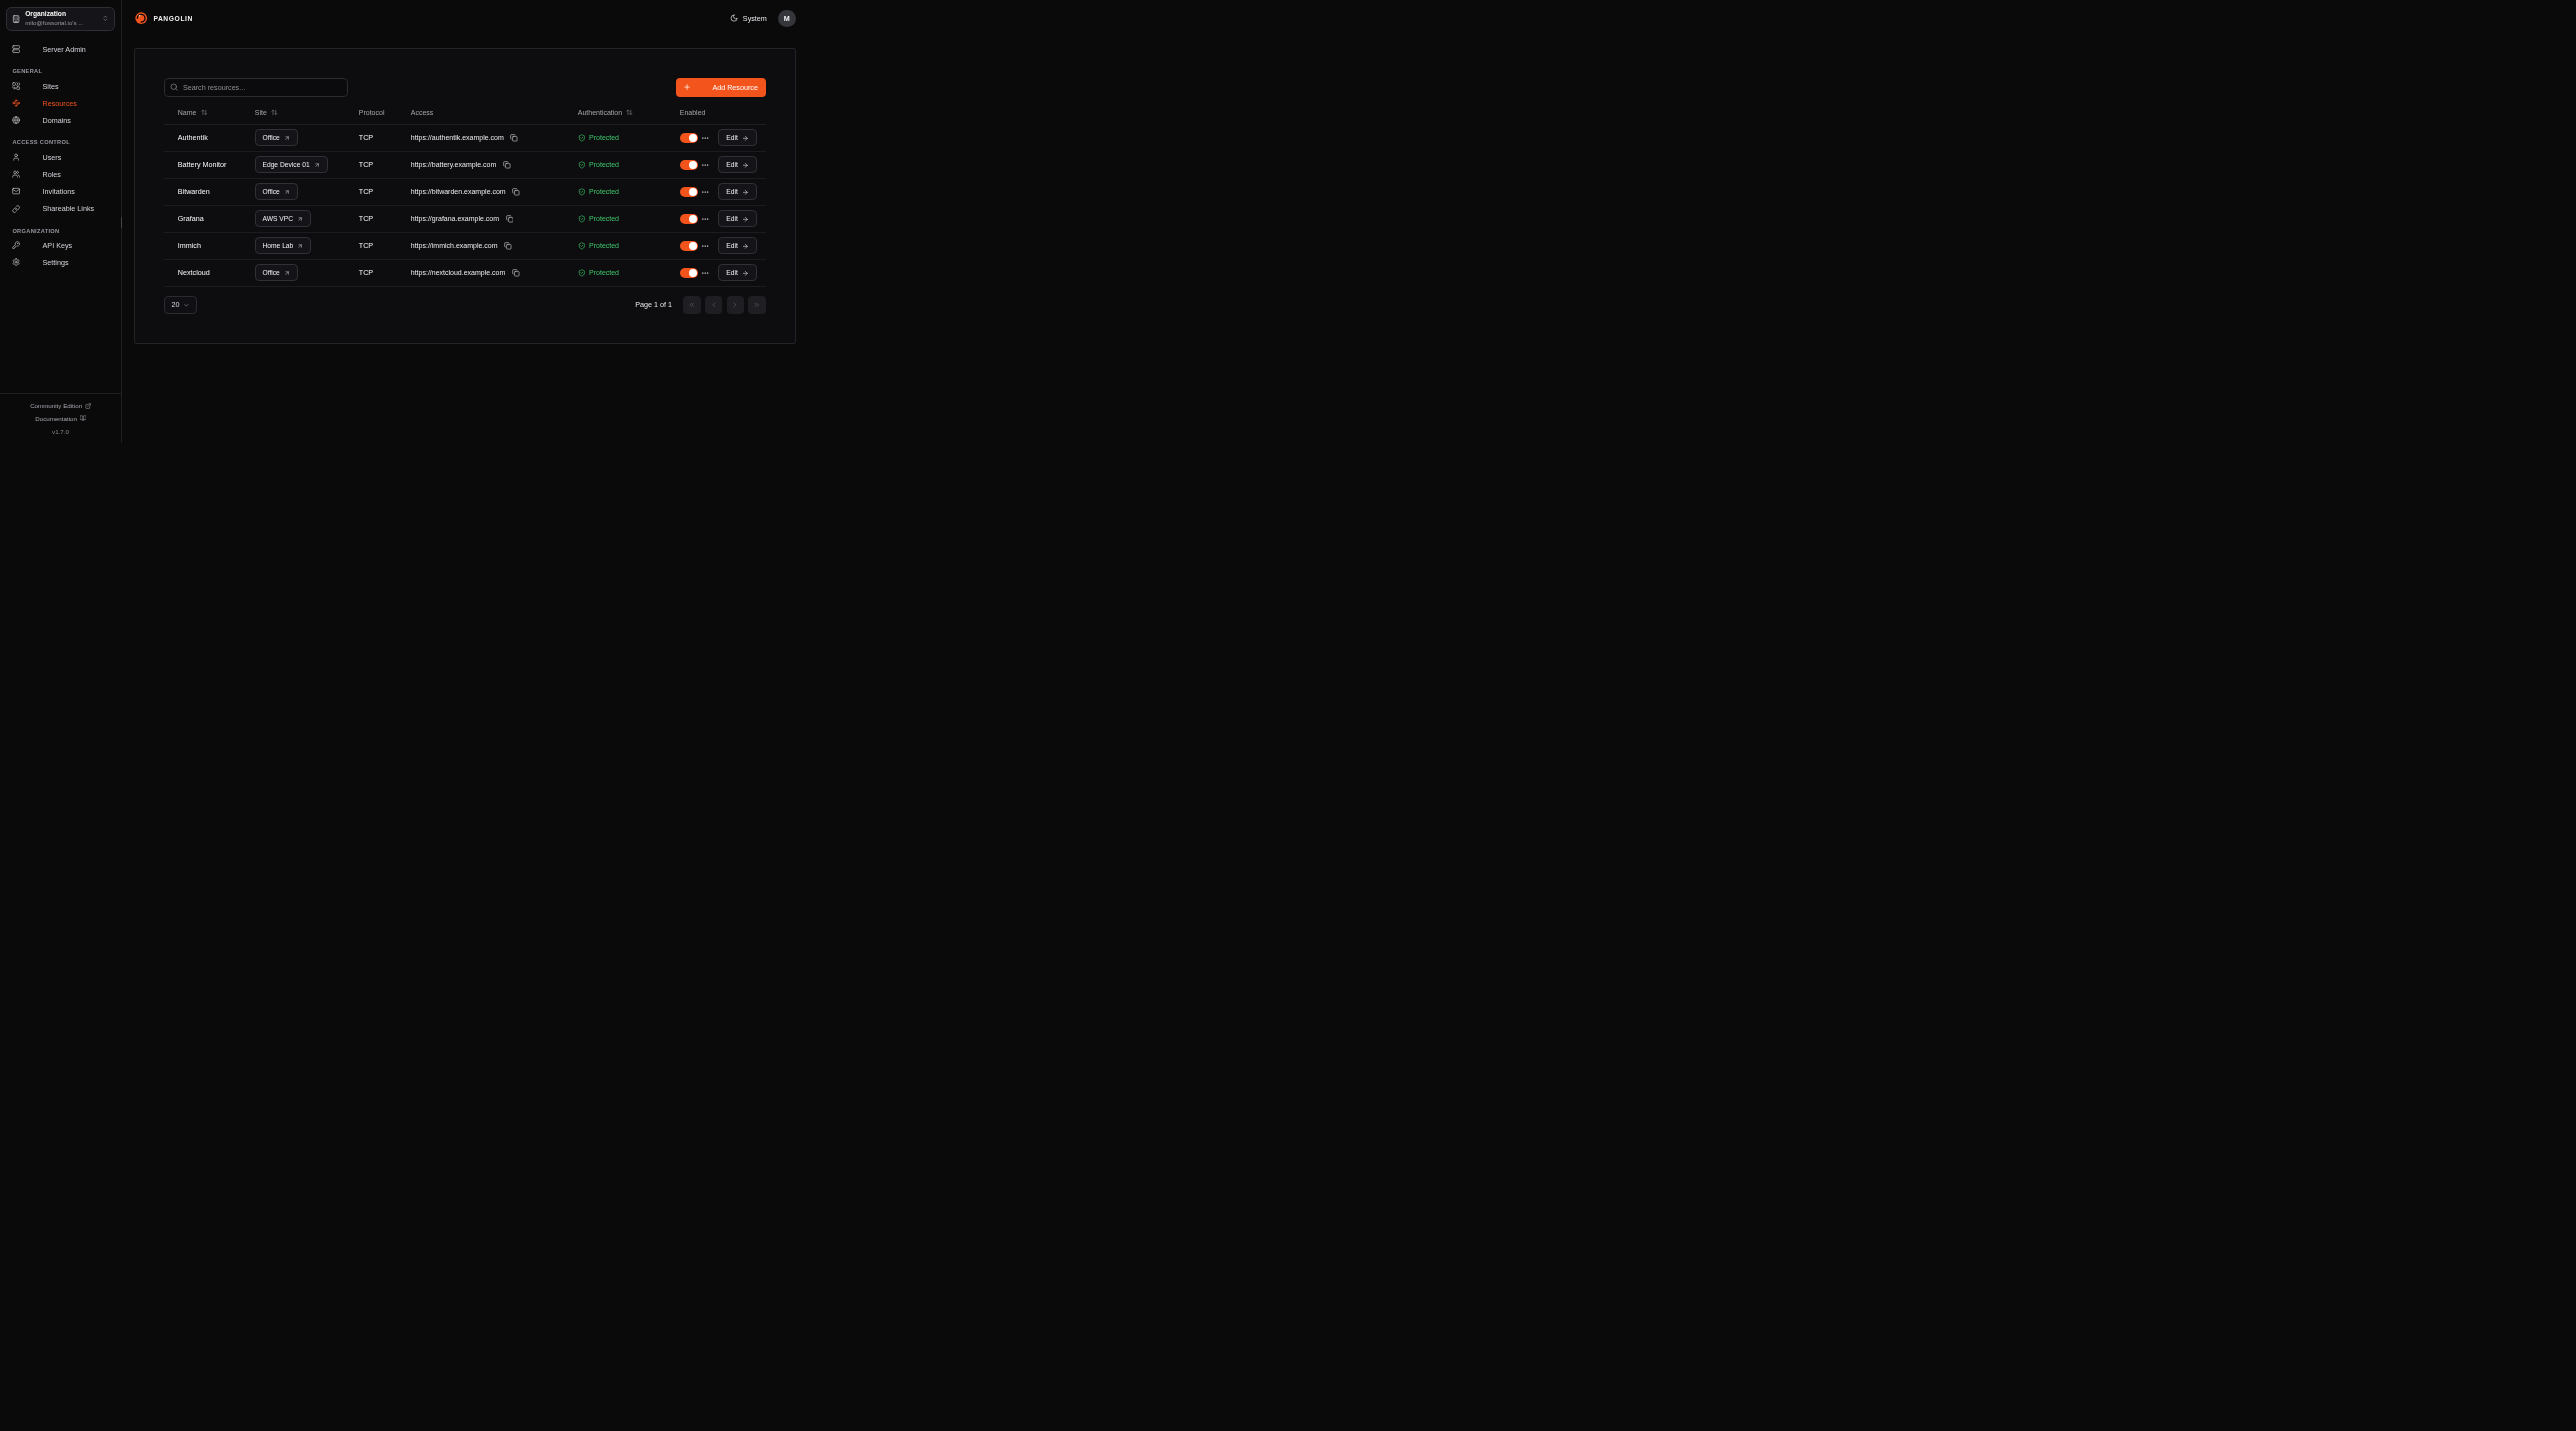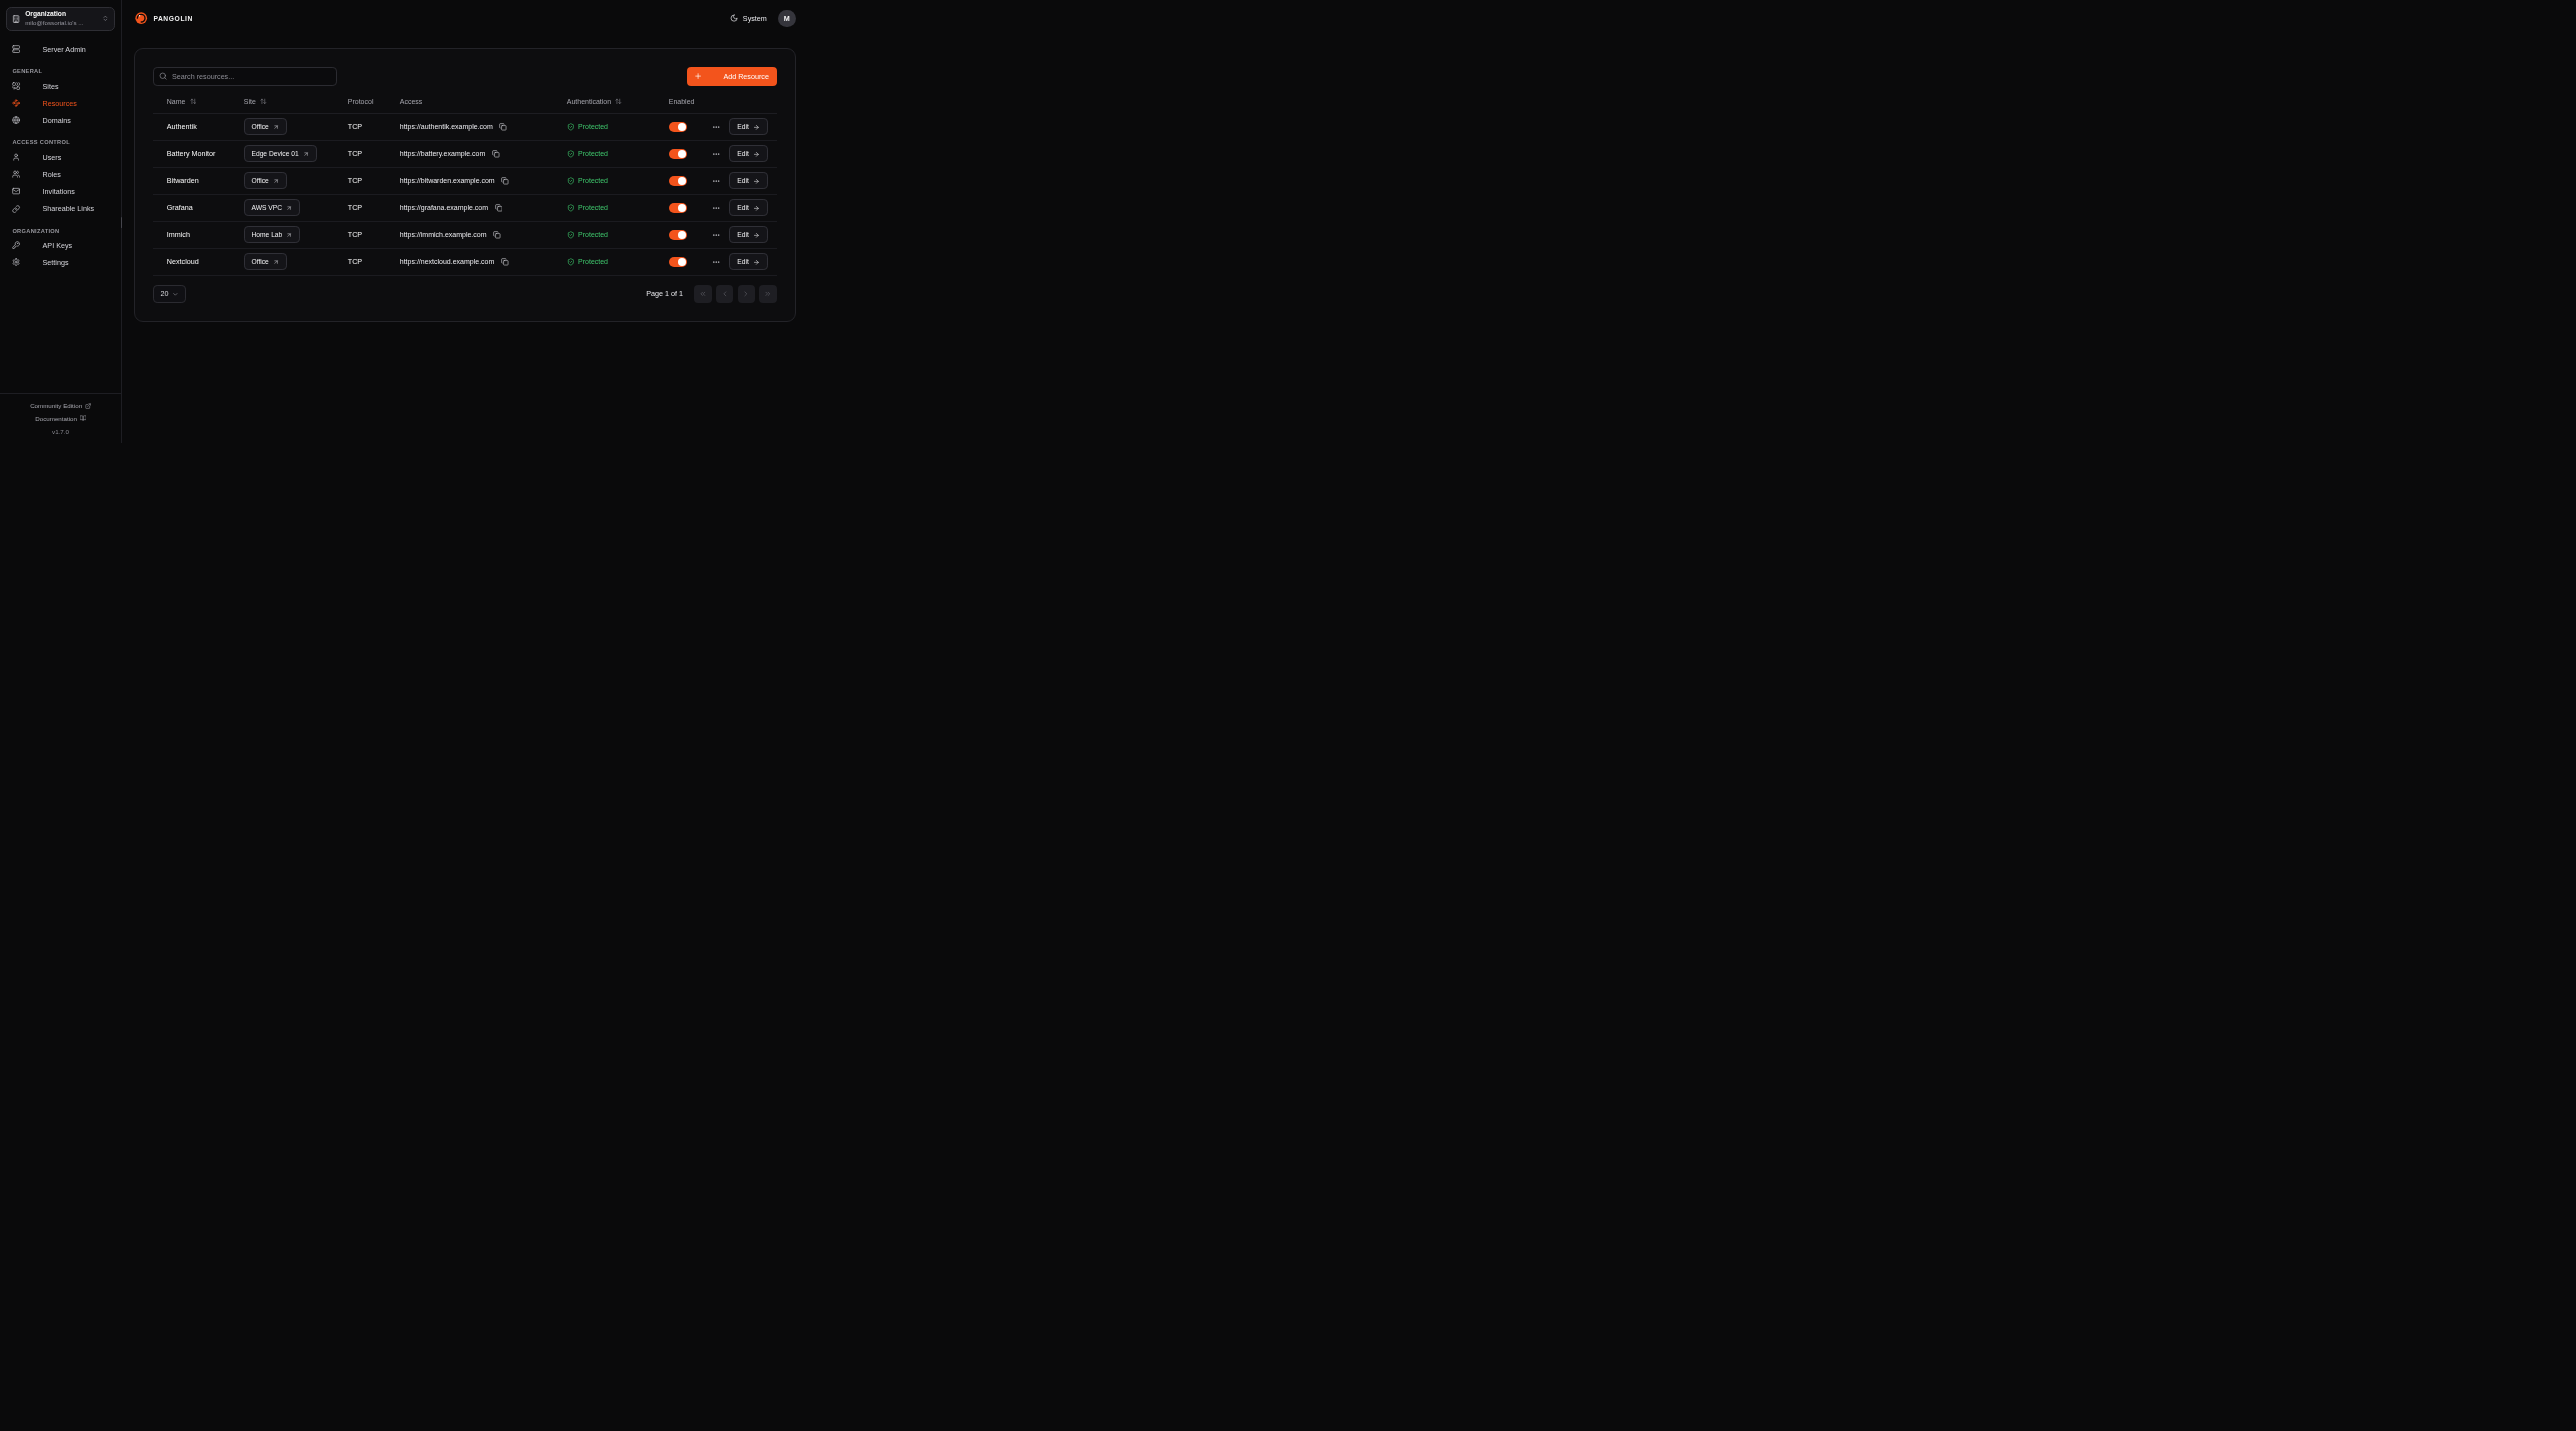--- a/index.html
+++ b/index.html
@@ -56,22 +56,22 @@
   .brand-name { font-size:6.7px; font-weight:700; letter-spacing:0.6px; color:#f4f4f5; }
   .top-right { display:flex; align-items:center; gap:11.3px; }
   .theme-btn { display:flex; align-items:center; gap:4.6px; font-size:7.2px; font-weight:500; color:#e8e8ec; background:none; border:none; cursor:pointer; font-family:inherit; }
   .avatar { width:17.5px; height:17.5px; border-radius:50%; background:#35353c; color:#f4f4f5; font-size:7.2px; font-weight:600; display:flex; align-items:center; justify-content:center; cursor:pointer; }
 
   .page-head { padding:7.2px 12.4px 0 12.4px; }
   .page-title { font-size:15.5px; font-weight:700; letter-spacing:-0.2px; }
   .page-sub { margin-top:2.6px; font-size:7.7px; color:var(--text2); }
 
   .card {
-    margin:11.3px 12.4px 0 12.4px; padding:18px;
-    background:var(--panel); border:0.5px solid var(--border); border-radius:9px;
+    margin:11.3px 12.4px 0 12.4px; padding:29px;
+    background:var(--panel); border:0.5px solid var(--border); border-radius:2px;
   }
   .card-toolbar { display:flex; align-items:center; justify-content:space-between; }
   .search-wrap { position:relative; width:184px; }
   .search-wrap .sic { position:absolute; left:5.7px; top:5.2px; color:#8d8d95; }
   .search-input {
     width:100%; height:18.5px; padding:0 6.2px 0 17.5px;
     background:#0b0b0d; border:0.5px solid #2b2b31; border-radius:4.1px;
     color:#e6e6ea; font-size:7.2px; font-family:inherit; outline:none;
   }
   .search-input::placeholder { color:#8d8d95; }

